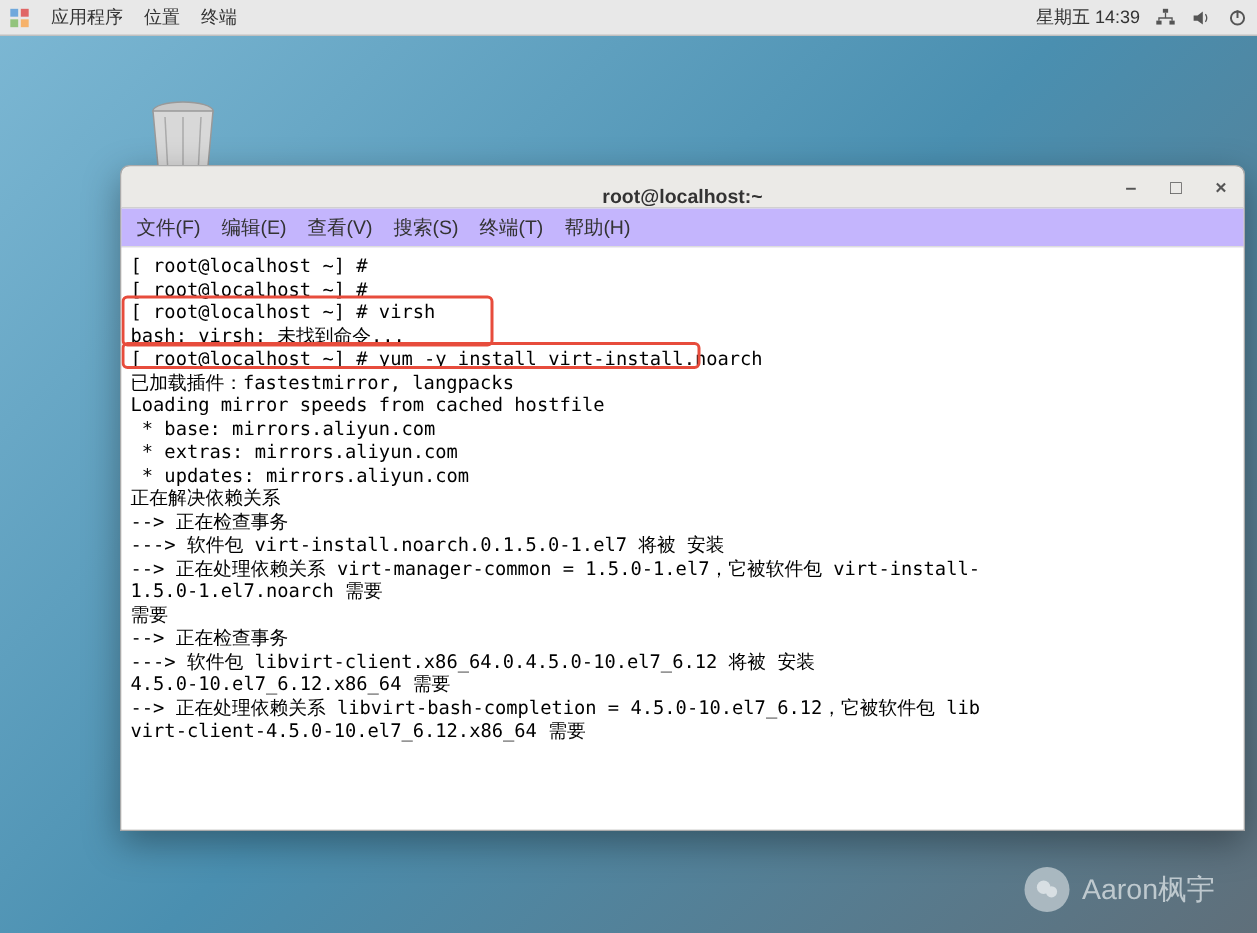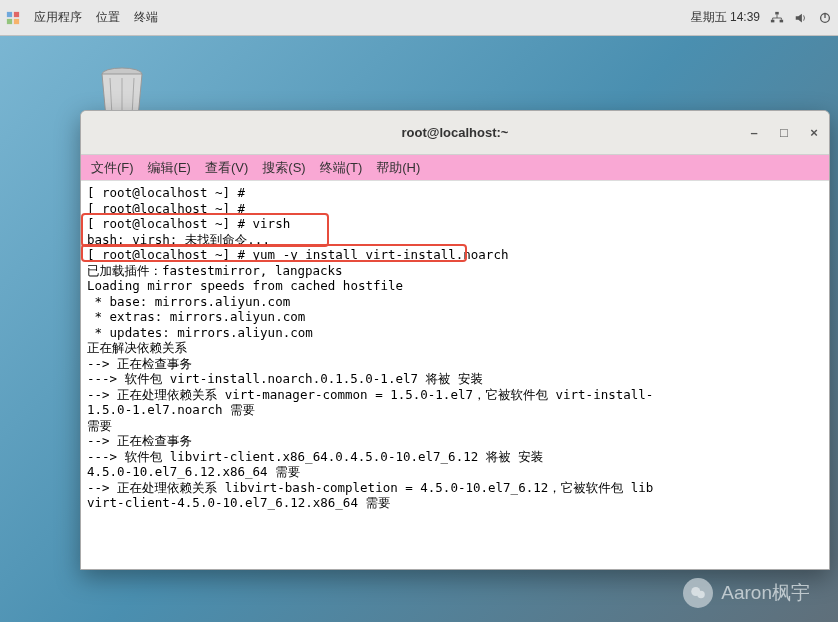--- a/index.html
+++ b/index.html
@@ -5,21 +5,21 @@
     * { margin: 0; padding: 0; box-sizing: border-box; }
     body {
       width: 838px;
       height: 622px;
       font-family: sans-serif;
       background: linear-gradient(135deg, #7db8d4 0%, #4a8fb0 50%, #5f6f7a 100%);
       position: relative;
       overflow: hidden;
     }
     .topbar {
-      height: 36px;
+      height: 24px;
       background: #e8e8e8;
       border-bottom: 1px solid #c0c0c0;
       display: flex;
       align-items: center;
       padding: 0 6px;
       font-size: 12px;
       color: #333;
     }
     .topbar-left { display: flex; align-items: center; gap: 14px; }
     .topbar-right { margin-left: auto; display: flex; align-items: center; gap: 10px; }
@@ -39,23 +39,23 @@
       position: absolute;
       top: 110px;
       left: 80px;
       width: 750px;
       background: #f0f0ed;
       border: 1px solid #aaa;
       border-radius: 6px 6px 0 0;
       box-shadow: 0 8px 24px rgba(0,0,0,0.35);
     }
     .titlebar {
-      height: 44px;
-      display: flex;
-      align-items: center;
+      height: 28px;
+      display: flex;
+      align-items: flex-end;
       justify-content: center;
       position: relative;
       border-bottom: 1px solid #d0d0d0;
       background: #ebeae7;
       border-radius: 6px 6px 0 0;
     }
     .titlebar-title { font-size: 13px; font-weight: bold; color: #333; }
     .window-controls {
       position: absolute;
       right: 8px;
@@ -67,21 +67,21 @@
     }
     .win-btn { width: 14px; height: 14px; display: flex; align-items: center; justify-content: center; cursor: pointer; color: #555; font-weight: bold; font-size: 13px; }
     .menubar {
       height: 26px;
       display: flex;
       align-items: center;
       padding: 0 10px;
       gap: 14px;
       font-size: 13px;
       color: #333;
-      background: #f9a8d4;
+      background: #c4b5fd;
       border-bottom: 1px solid #ddd;
     }
     .menu-item { cursor: pointer; }
     .terminal {
       background: #fff;
       padding: 4px 6px 6px 6px;
       font-family: "DejaVu Sans Mono", monospace;
       font-size: 12.5px;
       line-height: 15.5px;
       color: #000;

